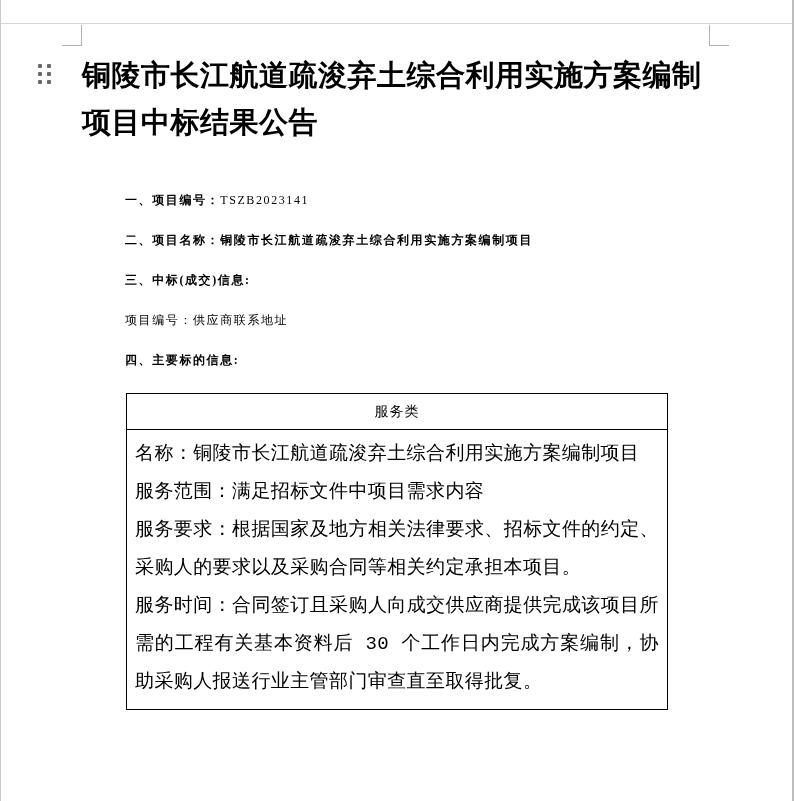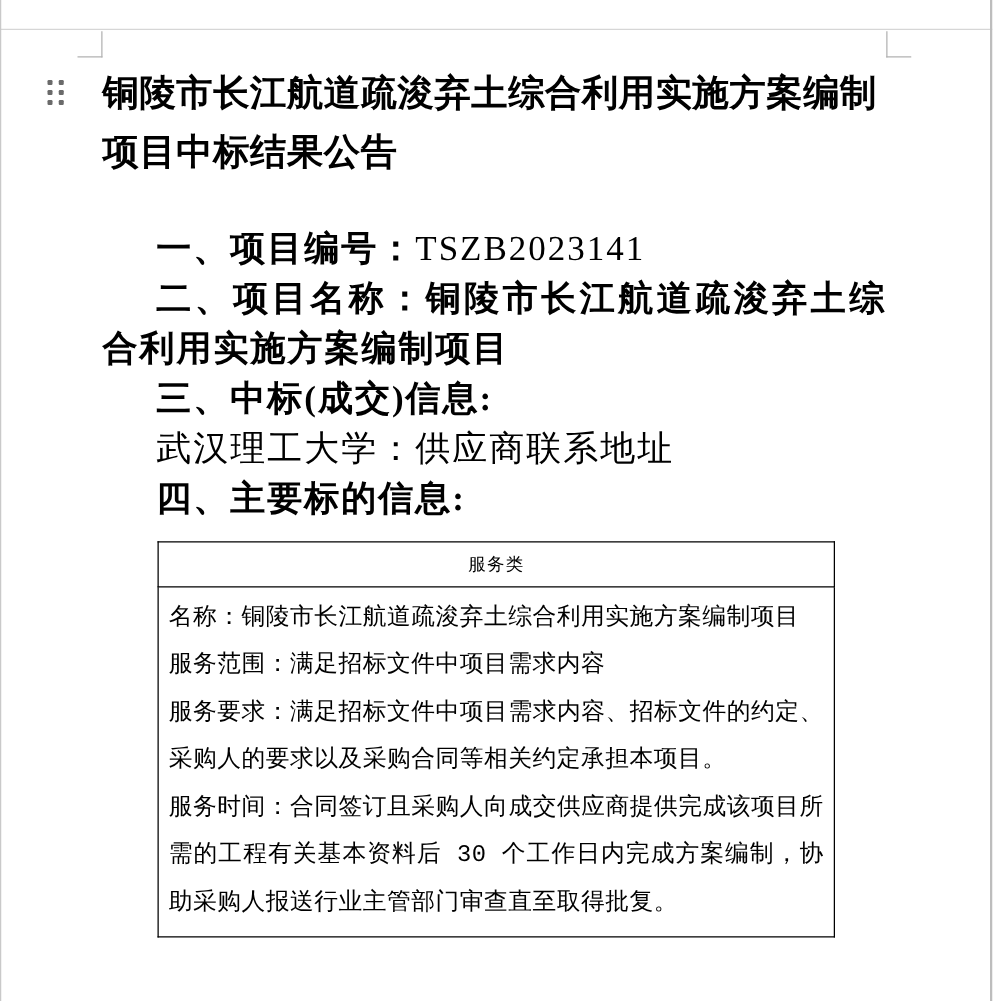--- a/index.html
+++ b/index.html
@@ -24,21 +24,21 @@
     display: grid; grid-template-columns: repeat(2, 4px); grid-template-rows: repeat(3, 4px);
     gap: 4px 5px; cursor: grab;
   }
   .drag-handle i { background: #6a6a6a; border-radius: 1px; }
   
   .doc { position: absolute; left: 0; top: 0; width: 794px; padding: 0 85px 0 82px; }
   .doc-title {
     margin-top: 52px; font-size: 29px; font-weight: bold;
     line-height: 47px; letter-spacing: 0.5px; text-align: left;
   }
-  .para { font-size: 28px; line-height: 40px; letter-spacing: 1.6px; text-align: justify; }
+  .para { font-size: 12px; line-height: 40px; letter-spacing: 1.6px; text-align: justify; }
   .para.first { margin-top: 34px; }
   .indent { text-indent: 43px; }
   .bold { font-weight: bold; }
   table.items {
     border-collapse: collapse; table-layout: fixed;
     width: 542px; margin: 13px 0 0 44px;
   }
   table.items th, table.items td { border: 1px solid #000; font-weight: normal; }
   table.items th { height: 36px; font-size: 14px; letter-spacing: 1px; text-align: center; }
   table.items td { padding: 5px 8px 8px 8px; vertical-align: top; }
@@ -65,35 +65,35 @@
 <div class="doc">
 
   <h1 class="doc-title">铜陵市长江航道疏浚弃土综合利用实施方案编制项目中标结果公告</h1>
 
   <p class="para first indent"><span class="bold">一、项目编号：</span><span>TSZB2023141</span></p>
 
   <p class="para indent"><span class="bold">二、项目名称：</span><span class="bold">铜陵市长江航道疏浚弃土综合利用实施方案编制项目</span></p>
 
   <p class="para indent bold">三、中标(成交)信息:</p>
 
-  <p class="para indent"><span>武汉理工大学：</span><span>供应商联系地址</span></p>
+  <p class="para indent"><span>项目编号：</span><span>供应商联系地址</span></p>
 
 
 
   <p class="para indent bold">四、主要标的信息:</p>
 
   <table class="items">
     <tbody>
         <tr>
       <th>服务类</th>
     </tr>
     <tr>
       <td>
         <p class="cell-para">名称：铜陵市长江航道疏浚弃土综合利用实施方案编制项目</p>
         <p class="cell-para">服务范围：满足招标文件中项目需求内容</p>
-        <p class="cell-para">服务要求：满足招标文件中项目需求内容、招标文件的约定、采购人的要求以及采购合同等相关约定承担本项目。</p>
+        <p class="cell-para">服务要求：根据国家及地方相关法律要求、招标文件的约定、采购人的要求以及采购合同等相关约定承担本项目。</p>
         <p class="cell-para">服务时间：合同签订且采购人向成交供应商提供完成该项目所需的工程有关基本资料后 30 个工作日内完成方案编制，协助采购人报送行业主管部门审查直至取得批复。</p>
       </td>
     </tr>
   </tbody>
     </table>
 
 </div>
 
 </body></html>

